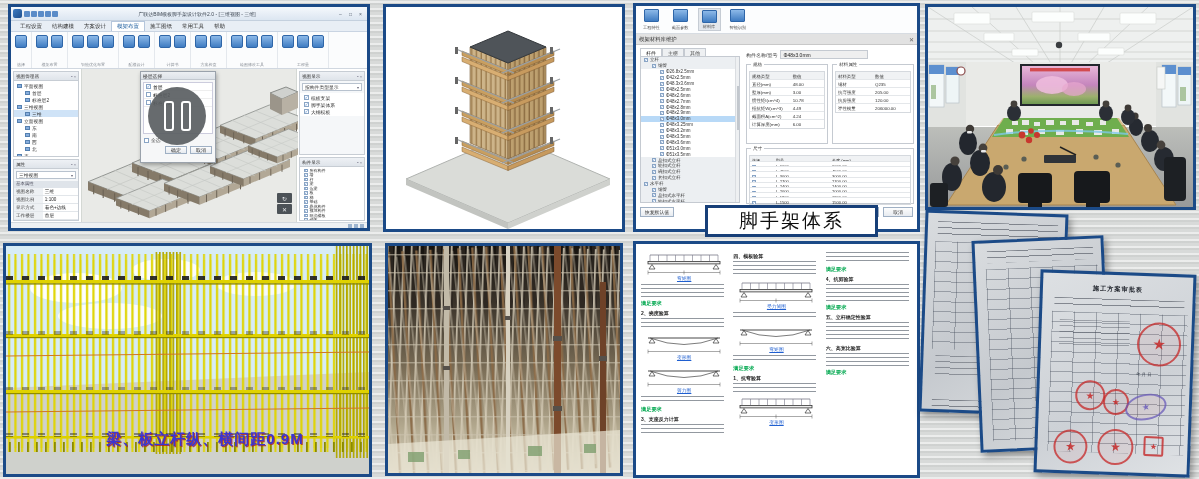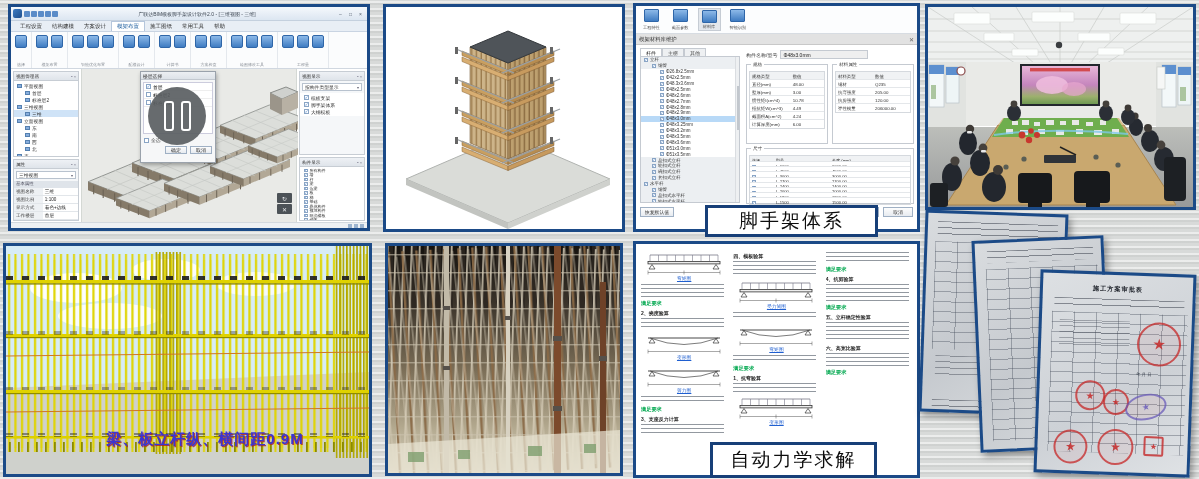--- a/index.html
+++ b/index.html
@@ -1225,15 +1225,14 @@
     <div class="dsub" style="left:96px;top:96px;">年    月    日</div>
     <div class="stamp" style="left:36px;top:106px;width:30px;height:30px;font-size:10px;">★</div>
     <div class="stamp" style="left:64px;top:114px;width:26px;height:26px;font-size:9px;">★</div>
     <div class="stamp purple" style="left:86px;top:118px;width:42px;height:26px;font-size:9px;transform:rotate(-14deg);">★</div>
     <div class="stamp" style="left:16px;top:156px;width:34px;height:34px;font-size:12px;">★</div>
     <div class="stamp" style="left:60px;top:154px;width:36px;height:36px;font-size:12px;">★</div>
     <div class="sqseal" style="left:106px;top:160px;width:20px;height:20px;">★</div>
   </div>
 
   <div class="biglabel" style="left:705px;top:205px;width:173px;height:32px;">脚手架体系</div>
-  <div class="biglabel" style="left:710px;top:442px;width:167px;height:36px;">自动力学求解</div>
 
 </div>
 
 </body></html>

